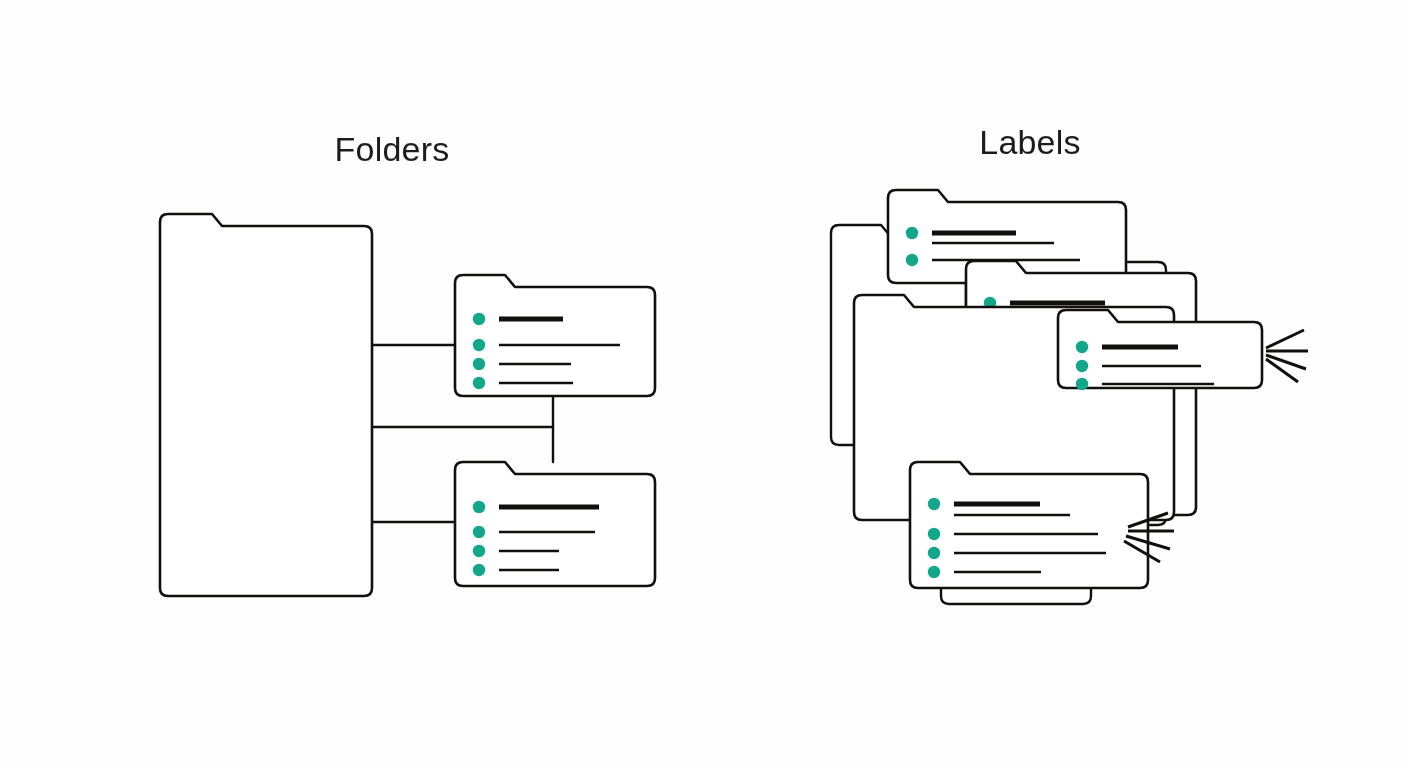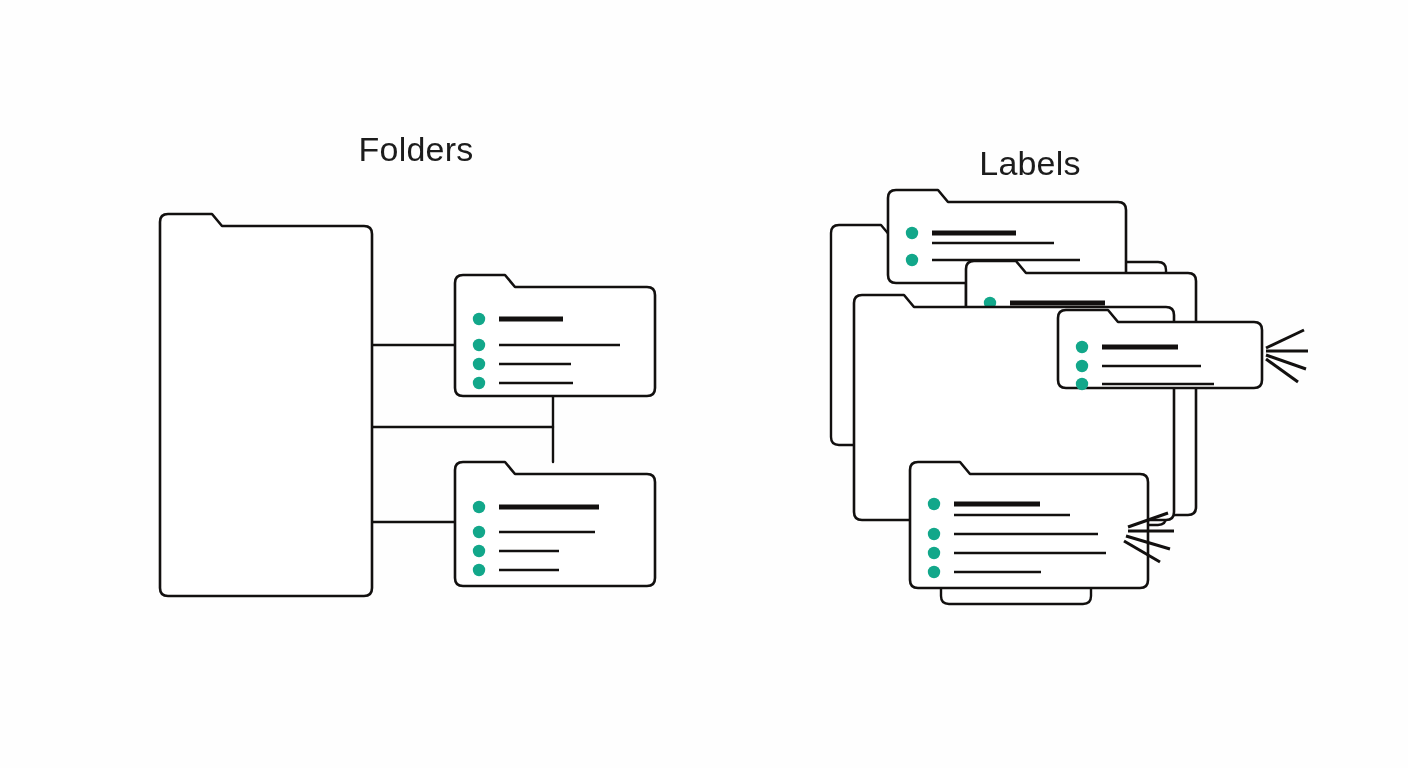--- a/index.html
+++ b/index.html
@@ -22,22 +22,22 @@
   .diagram-title {
     position: absolute;
     font-family: "Liberation Sans", sans-serif;
     font-size: 34px;
     font-weight: 400;
     color: #1c1c1c;
     letter-spacing: 0.2px;
     white-space: nowrap;
     text-align: center;
   }
-  #title-folders { left: 276px; top: 130px; width: 280px; }
-  #title-labels  { left: 890px; top: 144px; width: 280px; }
+  #title-folders { left: 252px; top: 130px; width: 280px; }
+  #title-labels  { left: 890px; top: 123px; width: 280px; }
 
   svg#art {
     position: absolute;
     left: 0;
     top: 0;
     width: 1408px;
     height: 768px;
   }
   .fold {
     fill: #ffffff;

